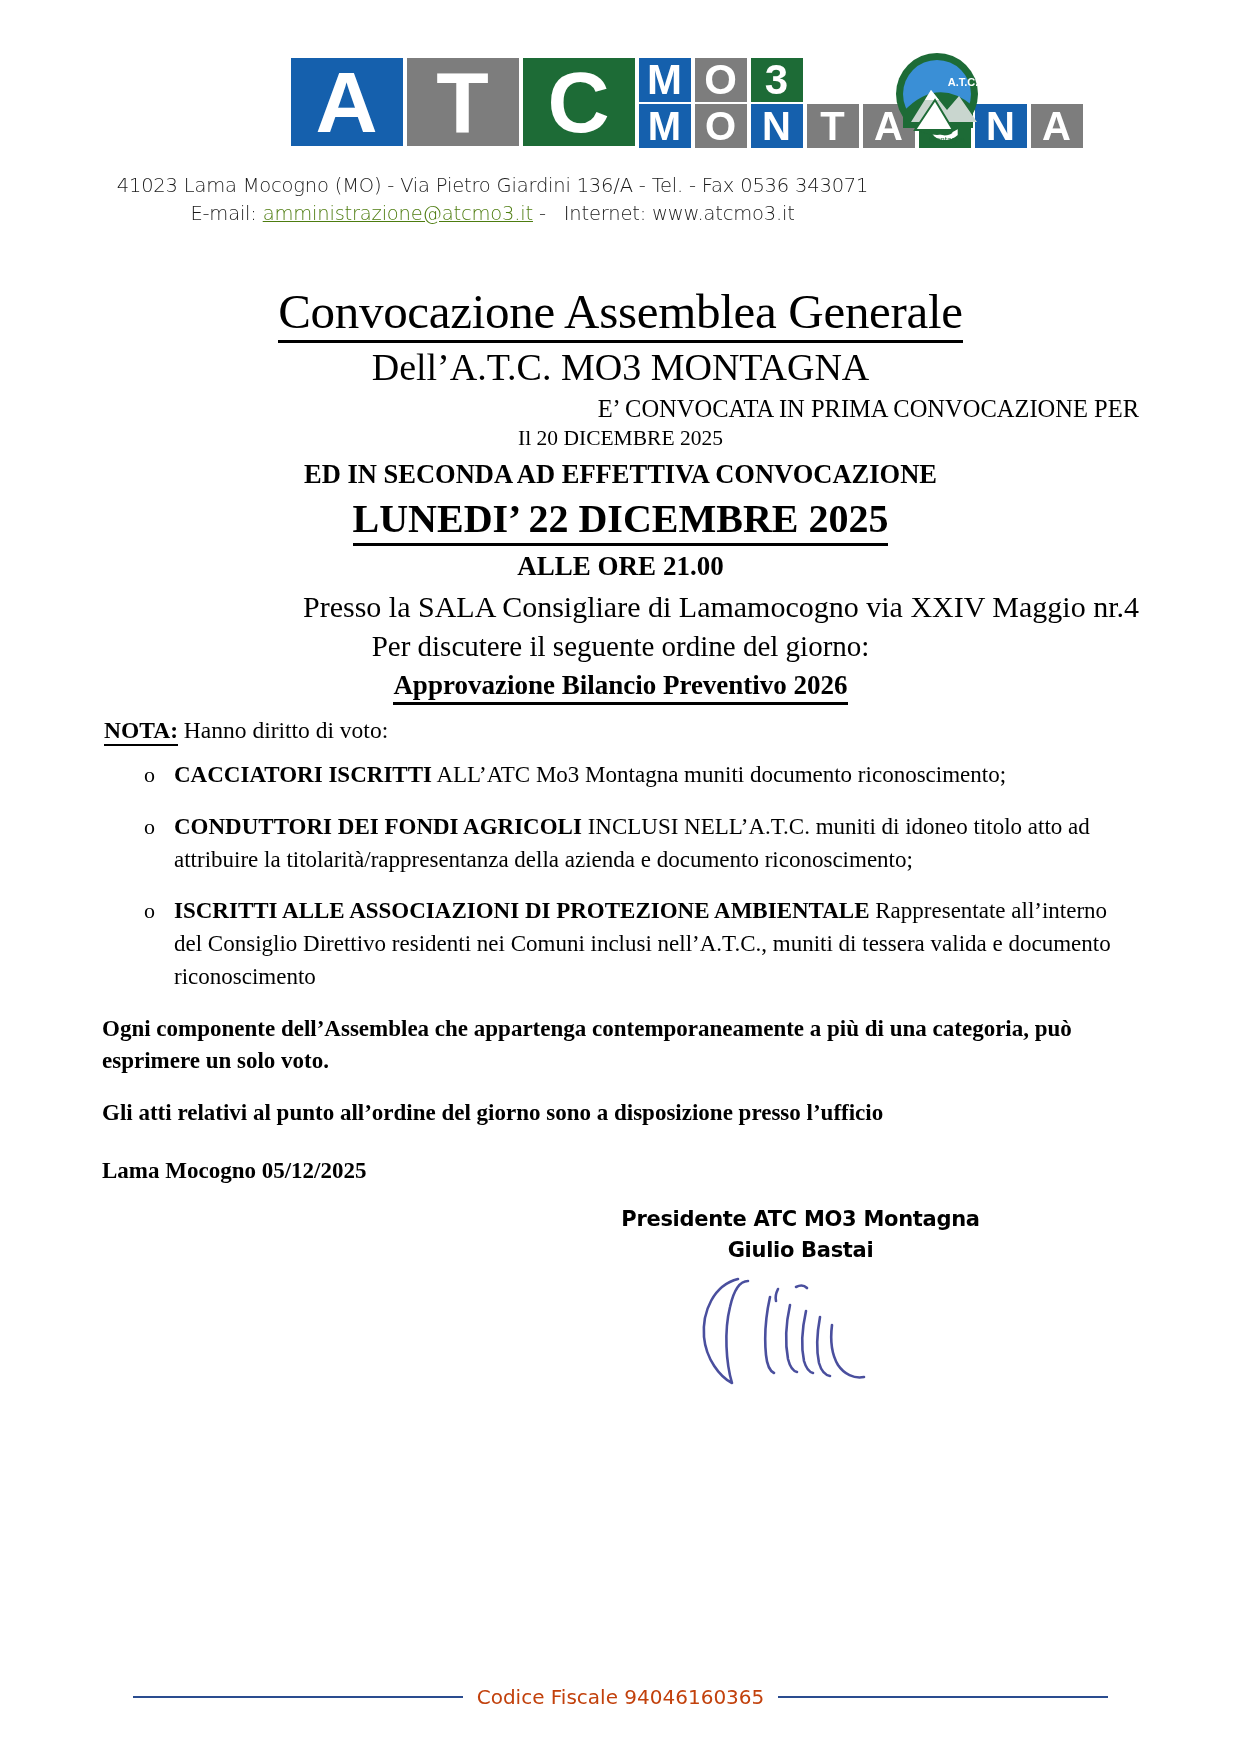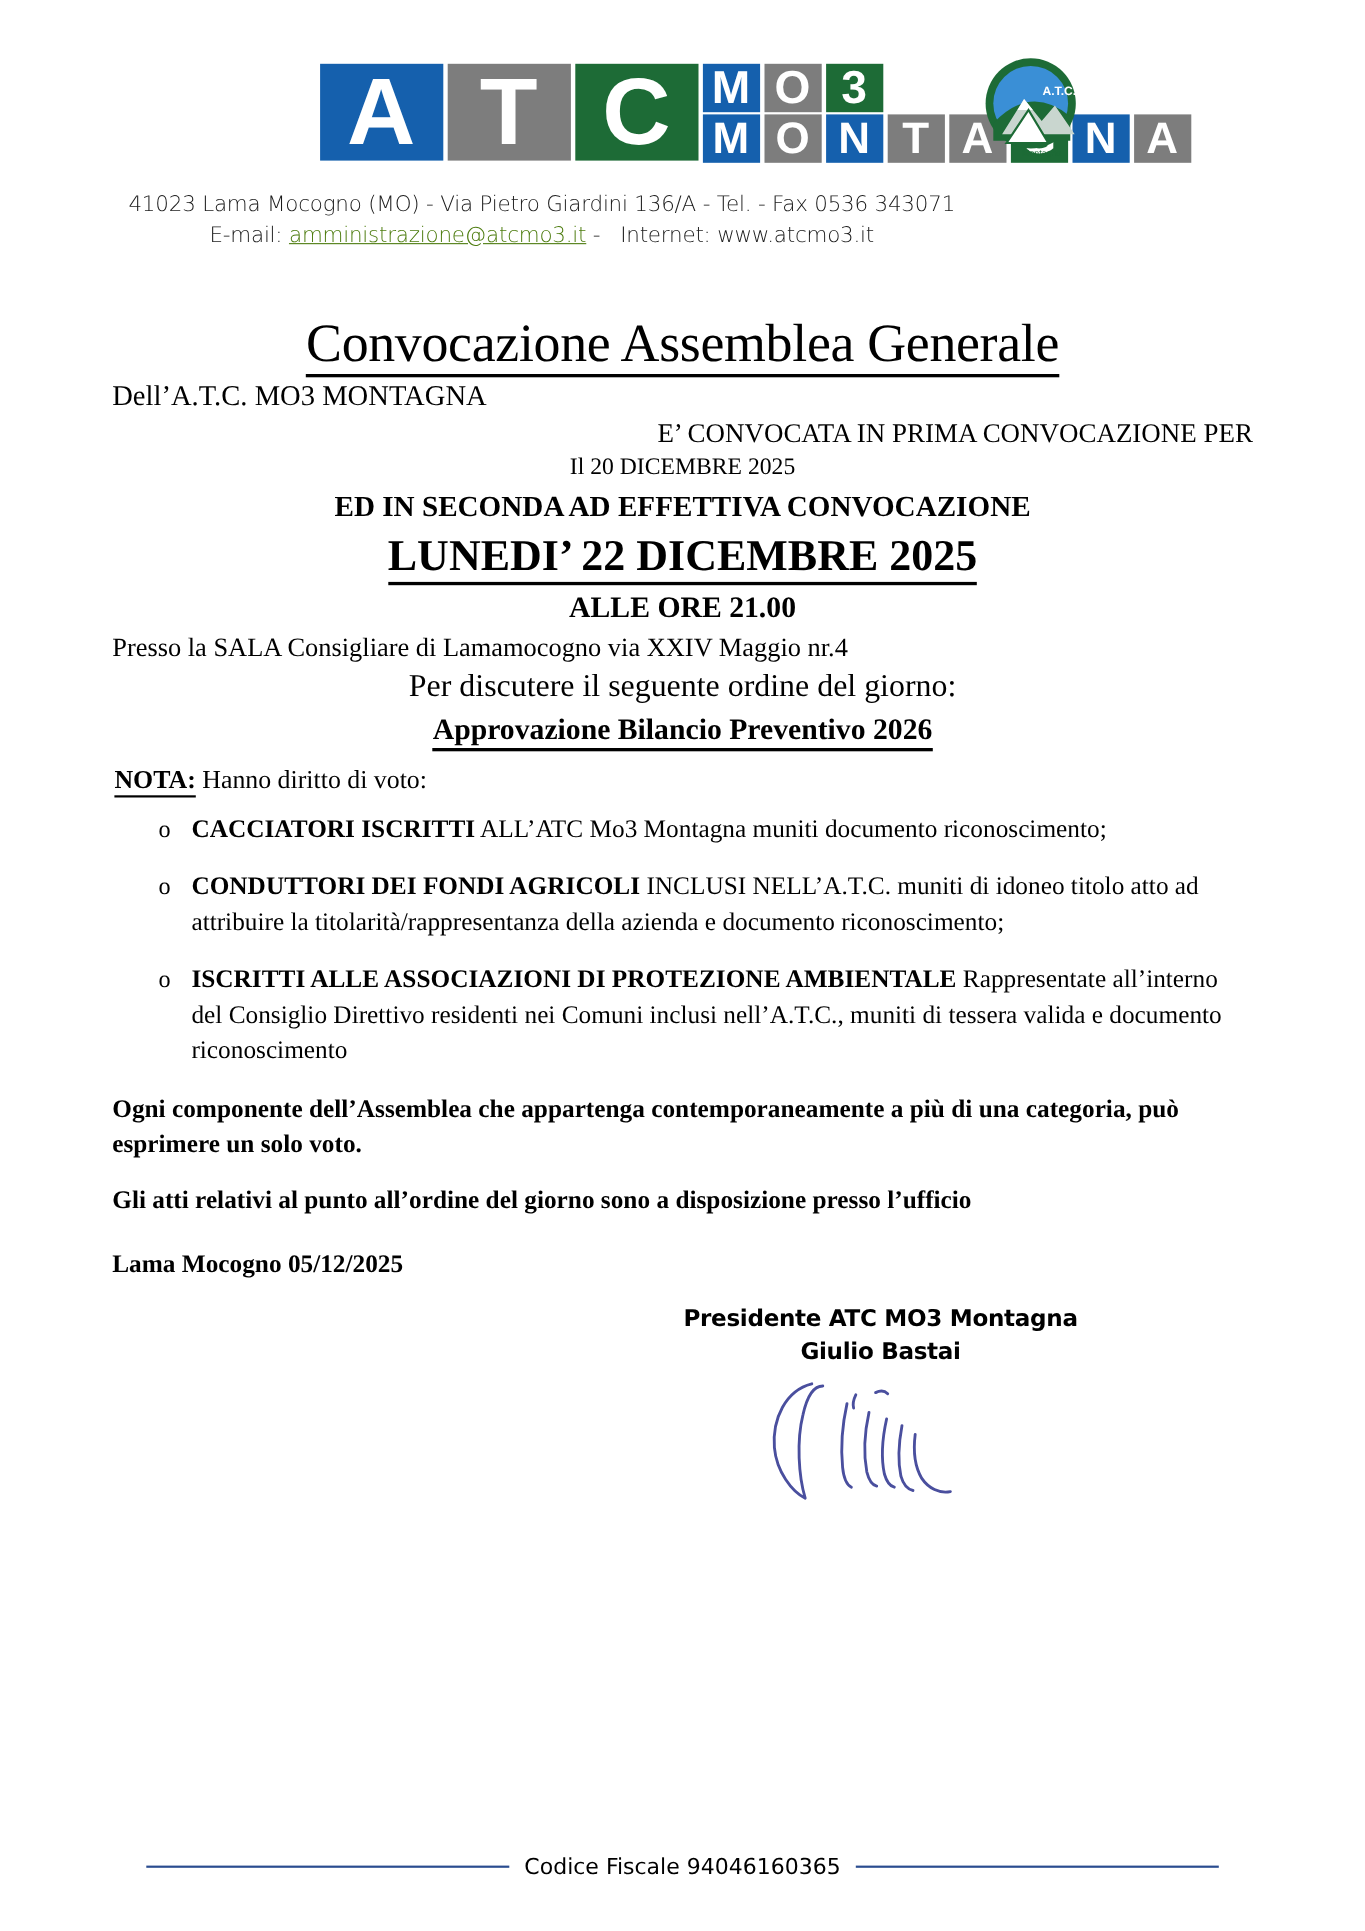--- a/index.html
+++ b/index.html
@@ -105,22 +105,22 @@
 
   .t-main {
     text-align: center;
     font-size: 49px;
     line-height: 1.08;
     letter-spacing: -0.3px;
   }
   .t-main .u { border-bottom: 3px solid #000; padding-bottom: 1px; }
 
   .t-sub {
-    text-align: left;
-    font-size: 26px;
+    text-align: center;
+    font-size: 38px;
     line-height: 1.18;
     margin-top: 6px;
   }
   .t-line3 {
     text-align: right;
     font-size: 24.5px;
     line-height: 1.2;
     margin-top: 4px;
   }
   .t-line4 {
@@ -145,22 +145,22 @@
   }
   .t-big .u { border-bottom: 3px solid #000; padding-bottom: 2px; }
   .t-ore {
     text-align: center;
     font-size: 27px;
     font-weight: bold;
     line-height: 1.2;
     margin-top: 9px;
   }
   .t-place {
-    text-align: left;
-    font-size: 24px;
+    text-align: right;
+    font-size: 30px;
     line-height: 1.2;
     margin-top: 6px;
   }
   .t-odg {
     text-align: center;
     font-size: 29px;
     line-height: 1.2;
     margin-top: 4px;
   }
   .t-appr {
@@ -249,21 +249,21 @@
   .foot-rule {
     height: 2px;
     background: #2a4c8f;
     width: 330px;
   }
   .foot-rule.left  { margin-right: 14px; }
   .foot-rule.right { margin-left: 14px; }
   .foot-text {
     font-family: "DejaVu Sans", sans-serif;
     font-size: 20px;
-    color: #000000;
+    color: #c2410c;
     white-space: nowrap;
   }
 </style>
 </head>
 <body>
 
 <div class="page">
 
   <div class="logo-wrap">
     <div class="logo">

